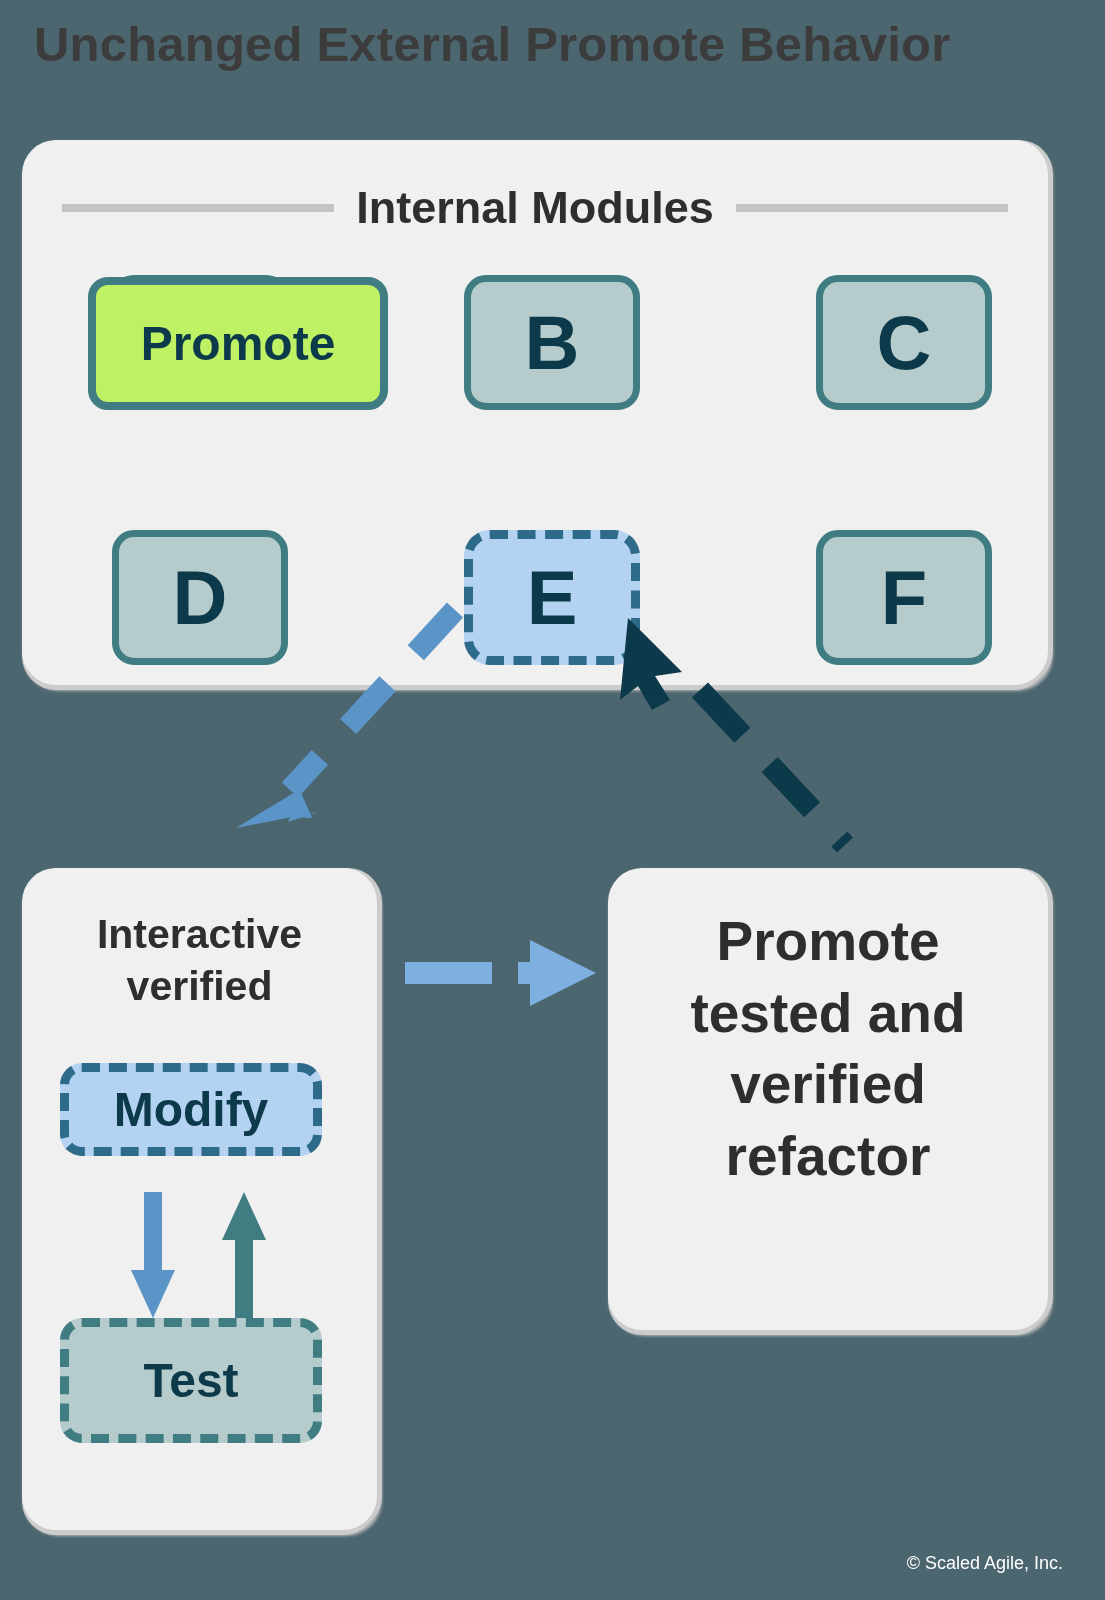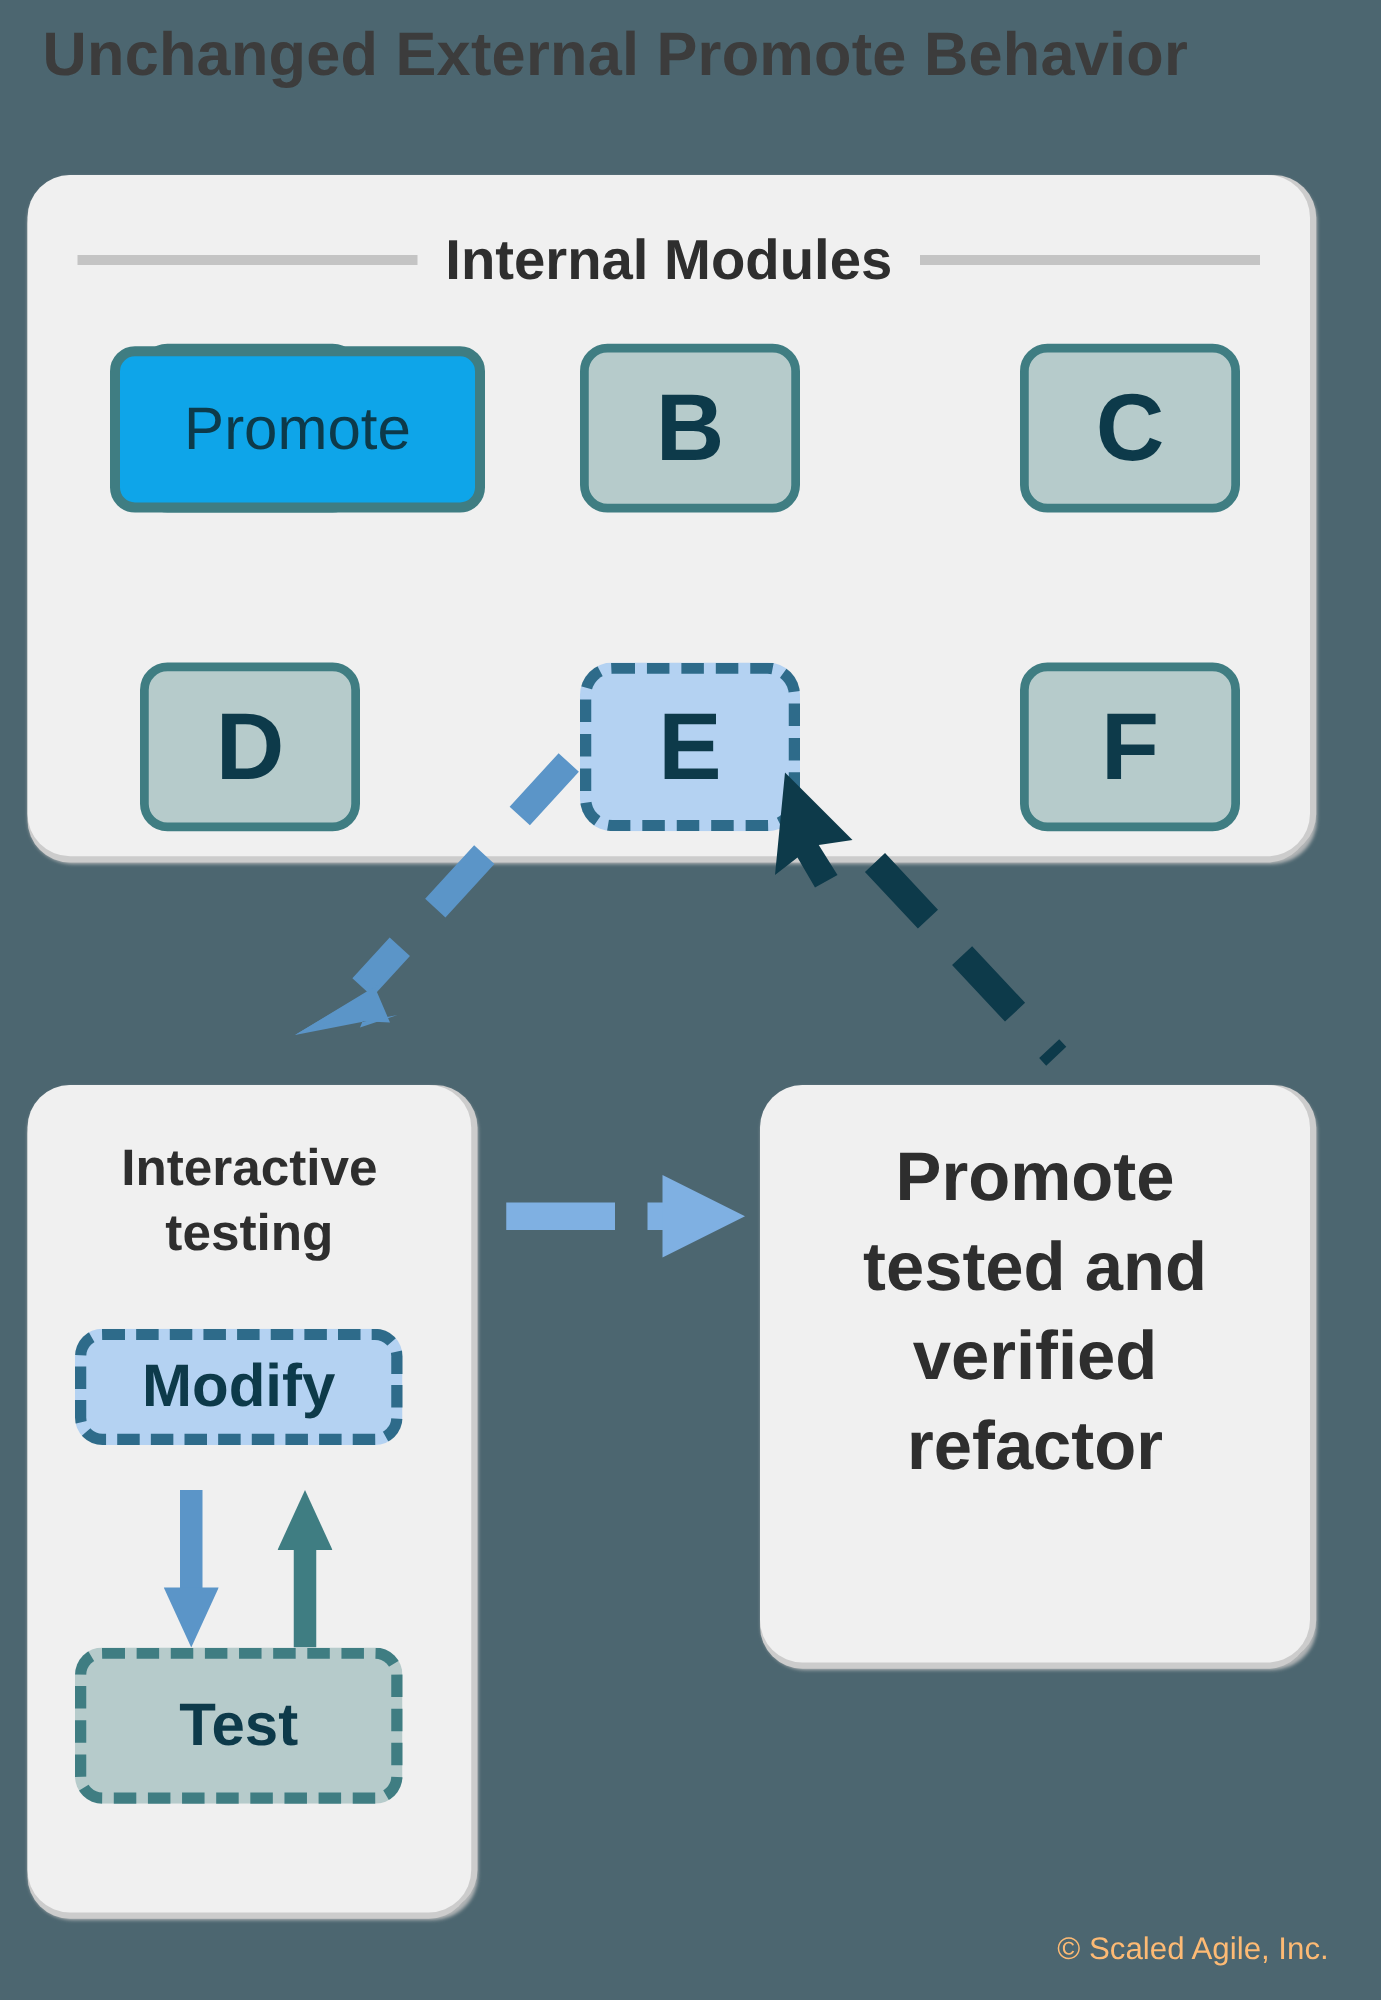--- a/index.html
+++ b/index.html
@@ -191,49 +191,49 @@
     color: #2e2e2e;
     line-height: 1.3;
   }
   #promote-box {
     position: absolute;
     left: 88px;
     top: 277px;
     width: 300px;
     height: 133px;
     box-sizing: border-box;
-    background: #0ea5e9;
+    background: #bef264;
     border: 8px solid #3f7d82;
     border-radius: 20px;
     display: flex;
     align-items: center;
     justify-content: center;
     font-size: 48px;
-    font-weight: normal;
+    font-weight: bold;
     color: #0d3a4a;
   }
 
   
   #connectors {
     position: absolute;
     left: 0;
     top: 0;
     width: 1105px;
     height: 1600px;
     pointer-events: none;
   }
 
   
   #copyright {
     position: absolute;
     right: 42px;
     bottom: 26px;
-    font-size: 25px;
+    font-size: 18px;
     font-weight: normal;
-    color: #fdba74;
+    color: #ffffff;
     white-space: nowrap;
   }
 </style>
 </head>
 <body>
 
 <div id="page-title">Unchanged External Promote Behavior</div>
 
 <div class="panel" id="modules-panel">
 
@@ -248,21 +248,21 @@
     <div class="module">B</div>
     <div class="module">C</div>
     <div class="module">D</div>
     <div class="module highlight">E</div>
     <div class="module">F</div>
   </div>
 
 </div>
 
 <div class="panel" id="testing-panel">
-  <div id="testing-title">Interactive testing</div>
+  <div id="testing-title">Interactive verified</div>
 </div>
 
 <div id="modify-box">Modify</div>
 <div id="test-box">Test</div>
 
 <svg id="arrow-modify-test" viewBox="0 0 44 126">
   <rect x="13" y="0" width="18" height="84" fill="#5b95c8"></rect>
   <polygon points="0,78 44,78 22,126" fill="#5b95c8"></polygon>
 </svg>
 

